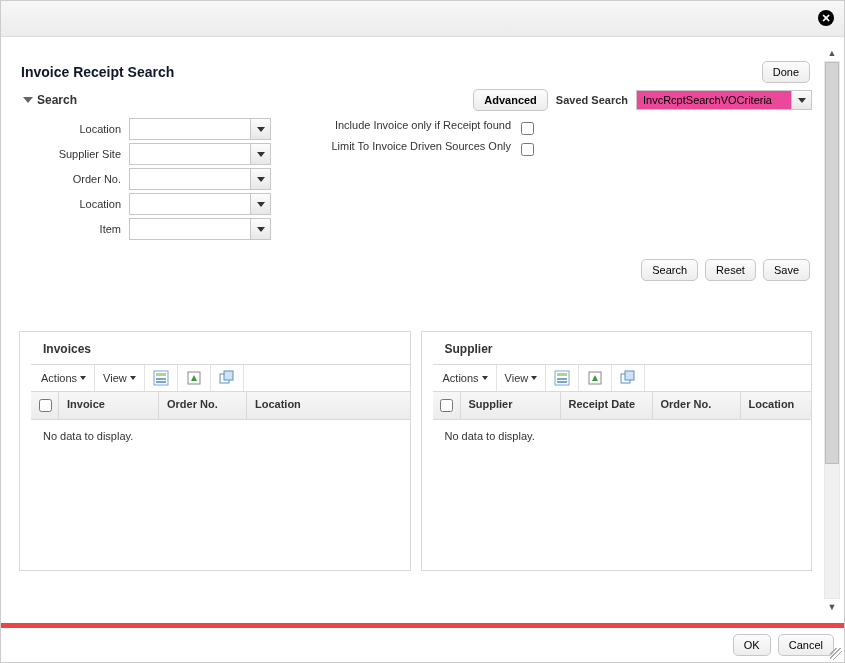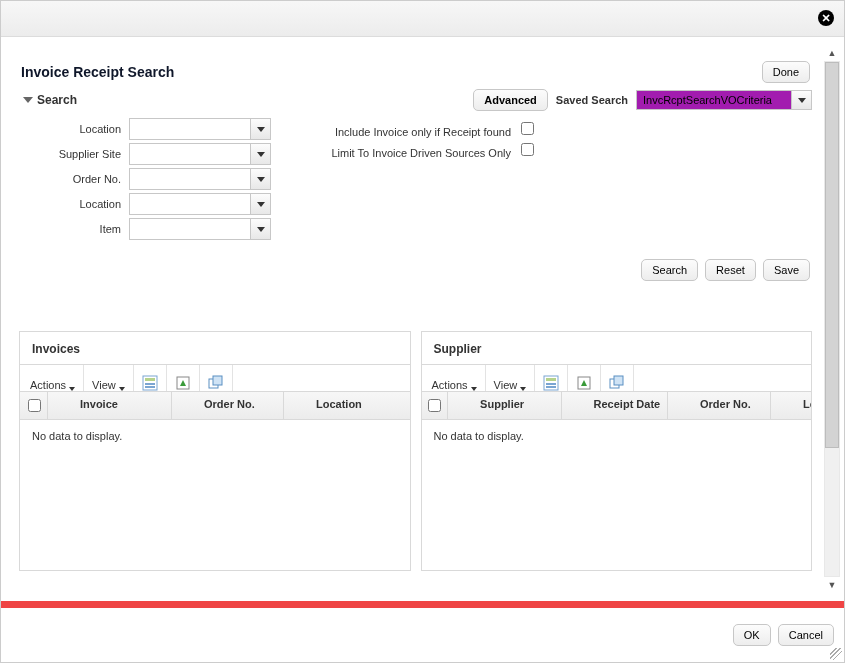--- a/index.html
+++ b/index.html
@@ -137,21 +137,21 @@
   .combo {
     display: inline-flex;
     align-items: stretch;
     border: 1px solid #c7c7c7;
   }
   .combo-input {
     border: none;
     padding: 3px 6px;
     font-size: 11px;
     outline: none;
-    background: #a21caf;
+    background: #ec4899;
     min-width: 135px;
   }
   .combo-btn {
     width: 20px;
     background: linear-gradient(#fcfcfc, #e8e8e8);
     border-left: 1px solid #c7c7c7;
     display: flex;
     align-items: center;
     justify-content: center;
     cursor: pointer;
@@ -188,21 +188,21 @@
   .lov input {
     border: none;
     width: 120px;
     padding: 0 4px;
     font-size: 11px;
     outline: none;
   }
   .lov .combo-btn { border-left: 1px solid #c7c7c7; }
   .check-row {
     display: flex;
-    align-items: flex-end;
+    align-items: flex-start;
     margin: 2px 0;
     gap: 6px;
   }
   .check-row label { color: #333; }
   .check-row .lbl-r { text-align: right; width:200px; }
   input[type=checkbox] {
     width: 13px; height: 13px;
   }
   .action-row {
     text-align: right;
@@ -214,39 +214,40 @@
     gap: 10px;
     margin-top: 50px;
   }
   .panel {
     flex: 1;
     border: 1px solid #d9d9d9;
     display: flex;
     flex-direction: column;
     min-height: 240px;
     overflow: hidden;
+    padding-left: 11px;
   }
   .panel-title {
     font-weight: bold;
     font-size: 12px;
     padding: 10px 12px 4px 12px;
   }
   .toolbar {
     display: flex;
     align-items: stretch;
     border: 1px solid #d9d9d9;
     border-left: none;
     border-right: none;
     height: 28px;
     margin: 4px 0 0 0;
   }
   .tb-item {
     padding: 0 8px;
     display: flex;
-    align-items: flex-end;
+    align-items: center;
     gap: 3px;
     border-right: 1px solid #e3e3e3;
     cursor: pointer;
     font-size: 11px;
   }
   .tb-item:first-child { padding-left: 10px; }
   .tb-caret {
     width: 0;height:0;
     border-left: 3px solid transparent;
     border-right: 3px solid transparent;
@@ -254,38 +255,37 @@
   }
   .tb-icon {
     width: 16px; height: 16px;
     display: inline-block;
   }
   .grid-head {
     display: flex;
     background: linear-gradient(#f7f7f7,#ececec);
     border-bottom: 1px solid #d9d9d9;
     height: 28px;
-    gap: 24px;
   }
   .gh-cell {
     border-right: 1px solid #d9d9d9;
     padding: 6px 8px;
     font-weight: bold;
     font-size: 11px;
     white-space: nowrap;
     overflow: hidden;
   }
   .gh-check { width: 28px; display:flex;align-items:center;justify-content:center; }
   .no-data {
     padding: 10px 12px;
     color: #333;
   }
   .modal-footer {
-    border-top: 7px solid #ef4444;
-    padding: 16px 10px;
+    border-top: 5px solid #ef4444;
+    padding: 6px 10px;
     text-align: right;
     position: relative;
   }
   .modal-footer .btn { margin-left: 4px; }
   .resize-grip {
     position: absolute;
     right: 2px;
     bottom: 2px;
     width: 12px;
     height: 12px;

